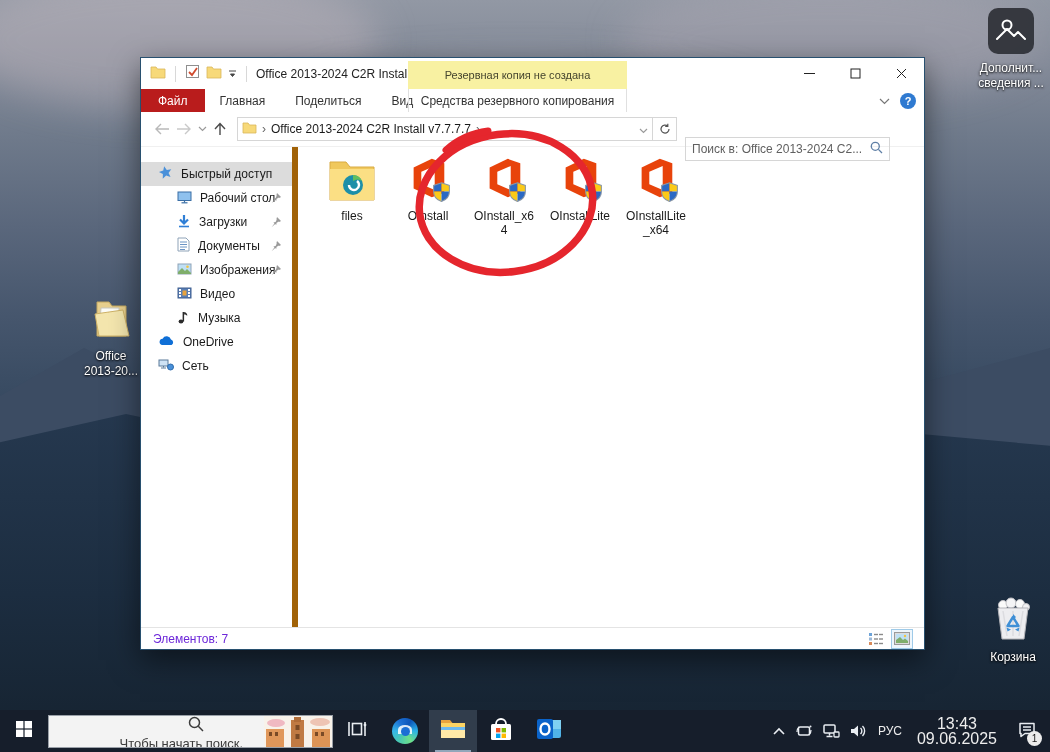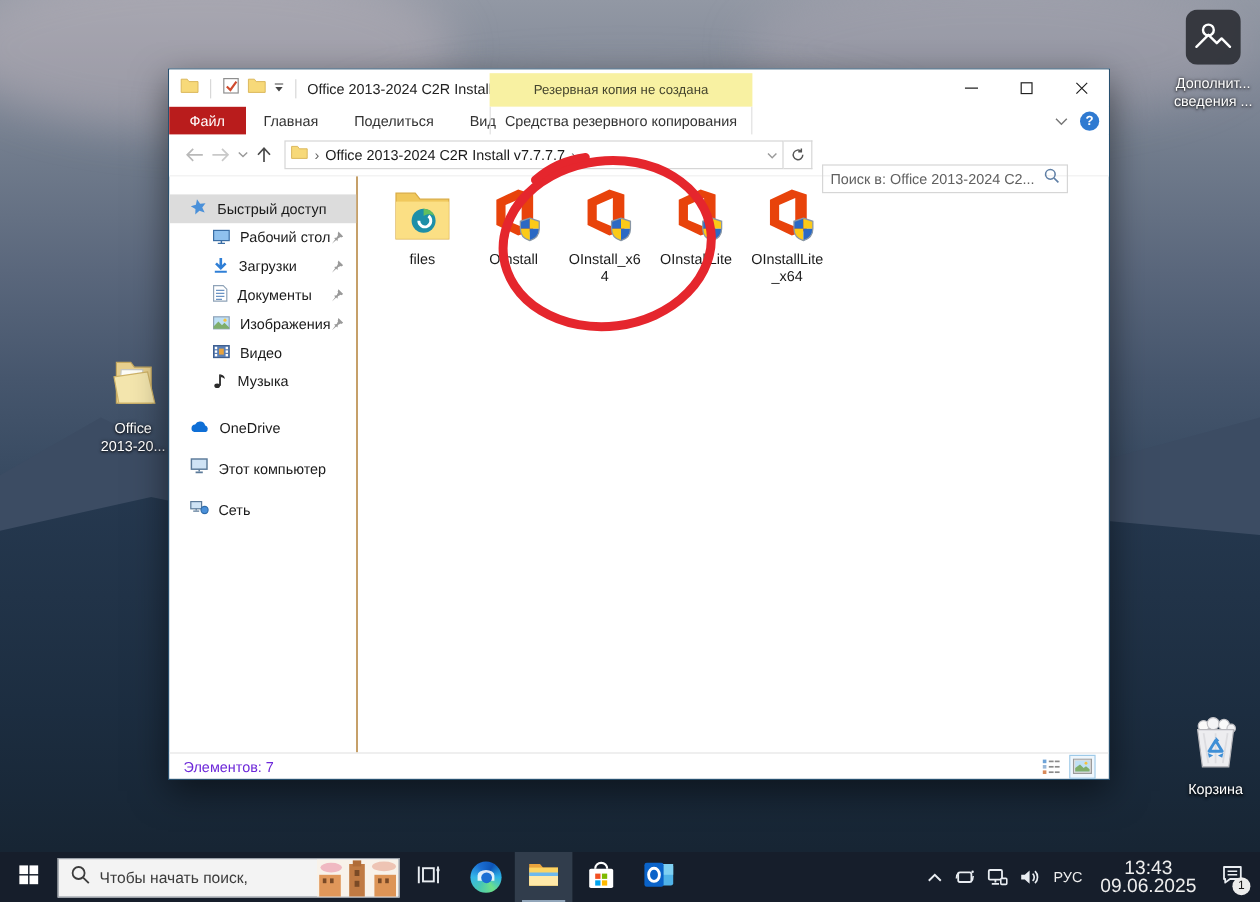--- a/index.html
+++ b/index.html
@@ -61,29 +61,29 @@
   #addr-path { font-size:12px; color:#1a1a1a; white-space:nowrap; overflow:hidden; }
   #refresh-box { width:24px; height:24px; border:1px solid #d6d6d6; border-left:none;
     display:flex; align-items:center; justify-content:center; }
   #searchbox { display:flex; align-items:center; height:24px; width:205px;
     border:1px solid #d6d6d6; margin-left:8px; padding:0 6px;margin-top:40px; }
   #searchbox input { border:none; outline:none; flex:1; font-size:12px;
     font-family:"Liberation Sans",sans-serif; color:#333; min-width:0; }
   #searchbox input::placeholder { color:#606060; opacity:1; }
 
   #bodyrow { flex:1; display:flex; min-height:0; }
-  #sidebar { width:157px; padding-top:15px; border-right:1px solid #a16207;
+  #sidebar { width:157px; padding-top:15px; border-right:6px solid #a16207;
     overflow:hidden; flex:0 0 auto; }
   .side-row { height:24px; display:flex; align-items:center; font-size:12px;
     color:#1a1a1a; padding-left:36px; position:relative; cursor:default; }
   .side-root { padding-left:17px; }
   .side-sel { background:#dcdcdc; }
   .side-row .lbl { margin-left:8px; white-space:nowrap; }
   .pin { position:absolute; right:10px; top:6px; }
-  .side-gap { margin-top:10px;align-items:flex-end; }
+  .side-gap { margin-top:0; }
 
   #content { flex:1; position:relative; }
   #filegrid { position:absolute; left:16px; top:2px; display:flex; }
   .file-item { width:76px; display:flex; flex-direction:column; align-items:center;
     padding-top:7px; cursor:default; }
   .file-ico { width:50px; height:50px; position:relative; display:flex;
     align-items:flex-end; justify-content:center; }
   .shield { position:absolute; right:1px; bottom:-1px; }
   .file-label { margin-top:3px; font-size:12px; color:#1a1a1a; text-align:center;
     line-height:14px; }
@@ -99,21 +99,21 @@
   
   #annotation { position:absolute; inset:0; z-index:50; pointer-events:none; }
 
   
   #taskbar { position:absolute; left:0; bottom:0; width:1050px; height:42px;
     background:#161e2b; z-index:100; display:flex; align-items:center; }
   #start-btn { width:48px; height:42px; display:flex; align-items:center;
     justify-content:center; }
   #tb-search { width:285px; height:33px; background:#f3f3f3;
     border:1px solid #9aa0a8; display:flex; align-items:center; padding-left:10px;
-    position:relative; overflow:hidden; }
+    position:relative; overflow:hidden;flex-direction:column; }
   #tb-search input { border:none; outline:none; background:transparent;
     font-size:13px; color:#333; margin-left:8px; width:160px;
     font-family:"Liberation Sans",sans-serif; }
   #tb-search input::placeholder { color:#3c3c3c; opacity:1; }
   .tb-illu { position:absolute; right:0; top:0; height:100%; }
   .tb-app { width:48px; height:42px; display:flex; align-items:center;
     justify-content:center; position:relative; }
   .tb-active { background:#313d4c; }
   .tb-active::after { content:""; position:absolute; left:6px; right:6px;
     bottom:0; height:2px; background:#92a6ba; }
@@ -395,30 +395,20 @@
       <div class="side-row side-root side-gap">
         <span>
           <svg width="17" height="11" viewBox="0 0 17 11">
               <path d="M4 10 a3.2 3.2 0 0 1 .6-6.3 A4.6 4.6 0 0 1 13 4.5 a3 3 0 0 1 .6 5.5 Z" fill="#0f6fd6"></path>
             </svg>
         </span>
         <span class="lbl">OneDrive</span>
       </div>
       <div class="side-row side-root side-gap">
         <span>
-          <svg width="16" height="14" viewBox="0 0 16 14">
-              <rect x="1.5" y="1.5" width="13" height="8.5" fill="#cfe3f5" stroke="#5b7a99" stroke-width="1.2"></rect>
-              <line x1="8" y1="10" x2="8" y2="12" stroke="#5b7a99" stroke-width="1.2"></line>
-              <line x1="5" y1="12.6" x2="11" y2="12.6" stroke="#5b7a99" stroke-width="1.4"></line>
-            </svg>
-        </span>
-        <span class="lbl">Этот компьютер</span>
-      </div>
-      <div class="side-row side-root side-gap">
-        <span>
           <svg width="16" height="13" viewBox="0 0 16 13">
               <rect x="1" y="2" width="9" height="6" fill="#cfe3f5" stroke="#5b7a99" stroke-width="1"></rect>
               <line x1="5.5" y1="8" x2="5.5" y2="9.5" stroke="#5b7a99"></line>
               <line x1="3" y1="10" x2="8" y2="10" stroke="#5b7a99"></line>
               <circle cx="12.5" cy="9" r="3" fill="#4a90d9" stroke="#2f6cab"></circle>
             </svg>
         </span>
         <span class="lbl">Сеть</span>
       </div>
     </div>

